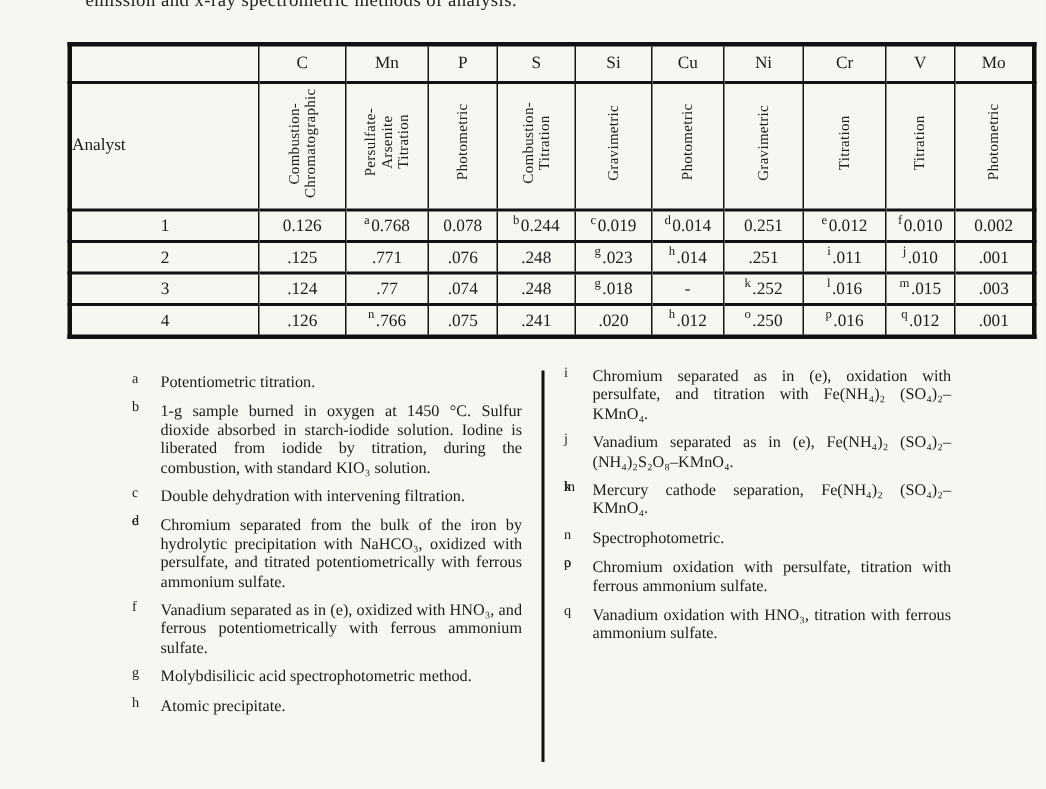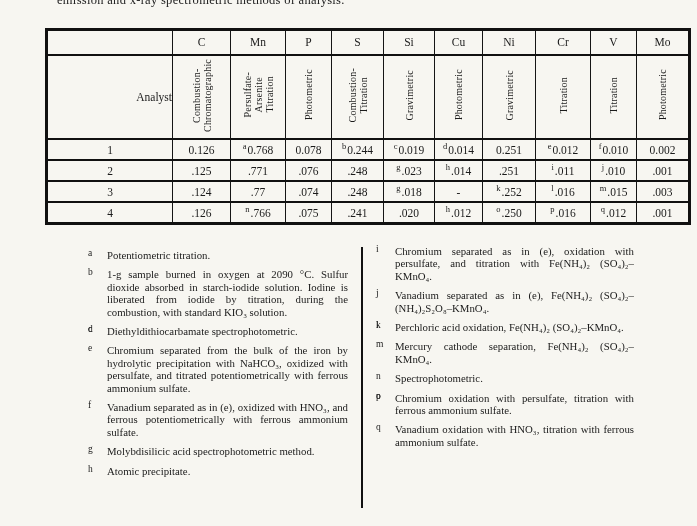--- a/index.html
+++ b/index.html
@@ -25,21 +25,21 @@
   col.c3 { width: 46px; }  col.c4 { width: 52px; } col.c5 { width: 51px; }
   col.c6 { width: 48px; }  col.c7 { width: 53px; } col.c8 { width: 55px; }
   col.c9 { width: 46px; }  col.c10 { width: 53px; }
   th, td { border: 1px solid #151515; font-weight: normal; }
   th.corner { border-bottom: 2px solid #111; }
   th.elem {
     height: 25px; font-size: 11.5px; text-align: center;
     border-bottom: 2px solid #111;
   }
   th.analyst {
-    font-size: 11.5px; text-align: right; vertical-align: middle;
+    font-size: 11.5px; text-align: left; vertical-align: middle;
     border-bottom: 2.5px solid #111;
   }
   th.method {
     height: 79px; text-align: center; vertical-align: middle;
     border-bottom: 2.5px solid #111; padding: 3px 0;
   }
   .vert {
     writing-mode: vertical-rl; transform: rotate(180deg);
     white-space: pre-line; display: inline-block;
     font-size: 10px; line-height: 11px; letter-spacing: .2px;
@@ -168,34 +168,34 @@
           <td class="val"><sup class="fnref">o</sup>.250</td>
           <td class="val"><sup class="fnref">p</sup>.016</td>
           <td class="val"><sup class="fnref">q</sup>.012</td>
           <td class="val">.001</td>
         </tr>
       </tbody>
   </table>
 
   <div class="fn-col fn-left">
       <div class="fn-item"><span class="fn-marker">a</span><span class="fn-text">Potentiometric titration.</span></div>
-      <div class="fn-item"><span class="fn-marker">b</span><span class="fn-text">1-g sample burned in oxygen at 2090 °C. Sulfur dioxide absorbed in starch-iodide solution. Iodine is liberated from iodide by titration, during the combustion, with standard KIO₃ solution.</span></div>
-      <div class="fn-item"><span class="fn-marker">c</span></div>
-      <div class="fn-item"><span class="fn-marker">d</span><span class="fn-text">Diethyldithiocarbamate spectrophotometric.</span></div>
+      <div class="fn-item"><span class="fn-marker">b</span><span class="fn-text">1-g sample burned in oxygen at 1450 °C. Sulfur dioxide absorbed in starch-iodide solution. Iodine is liberated from iodide by titration, during the combustion, with standard KIO₃ solution.</span></div>
+      <div class="fn-item"><span class="fn-marker">c</span><span class="fn-text">Double dehydration with intervening filtration.</span></div>
+      <div class="fn-item"><span class="fn-marker">d</span></div>
       <div class="fn-item"><span class="fn-marker">e</span><span class="fn-text">Chromium separated from the bulk of the iron by hydrolytic precipitation with NaHCO₃, oxidized with persulfate, and titrated potentiometrically with ferrous ammonium sulfate.</span></div>
       <div class="fn-item"><span class="fn-marker">f</span><span class="fn-text">Vanadium separated as in (e), oxidized with HNO₃, and ferrous potentiometrically with ferrous ammonium sulfate.</span></div>
       <div class="fn-item"><span class="fn-marker">g</span><span class="fn-text">Molybdisilicic acid spectrophotometric method.</span></div>
       <div class="fn-item"><span class="fn-marker">h</span><span class="fn-text">Atomic precipitate.</span></div>
     </div>
   <div class="fn-divider"></div>
   <div class="fn-col fn-right">
       <div class="fn-item"><span class="fn-marker">i</span><span class="fn-text">Chromium separated as in (e), oxidation with persulfate, and titration with Fe(NH₄)₂ (SO₄)₂–KMnO₄.</span></div>
       <div class="fn-item"><span class="fn-marker">j</span><span class="fn-text">Vanadium separated as in (e), Fe(NH₄)₂ (SO₄)₂–(NH₄)₂S₂O₈–KMnO₄.</span></div>
       <div class="fn-item"><span class="fn-marker">k</span></div>
-      <div class="fn-item"><span class="fn-marker">l</span><span class="fn-text">Perchloric acid oxidation, Fe(NH₄)₂ (SO₄)₂–KMnO₄.</span></div>
+      <div class="fn-item"><span class="fn-marker">l</span></div>
       <div class="fn-item"><span class="fn-marker">m</span><span class="fn-text">Mercury cathode separation, Fe(NH₄)₂ (SO₄)₂–KMnO₄.</span></div>
       <div class="fn-item"><span class="fn-marker">n</span><span class="fn-text">Spectrophotometric.</span></div>
       <div class="fn-item"><span class="fn-marker">o</span></div>
       <div class="fn-item"><span class="fn-marker">p</span><span class="fn-text">Chromium oxidation with persulfate, titration with ferrous ammonium sulfate.</span></div>
       <div class="fn-item"><span class="fn-marker">q</span><span class="fn-text">Vanadium oxidation with HNO₃, titration with ferrous ammonium sulfate.</span></div>
     </div>
 
 </div>
 
 </body></html>

